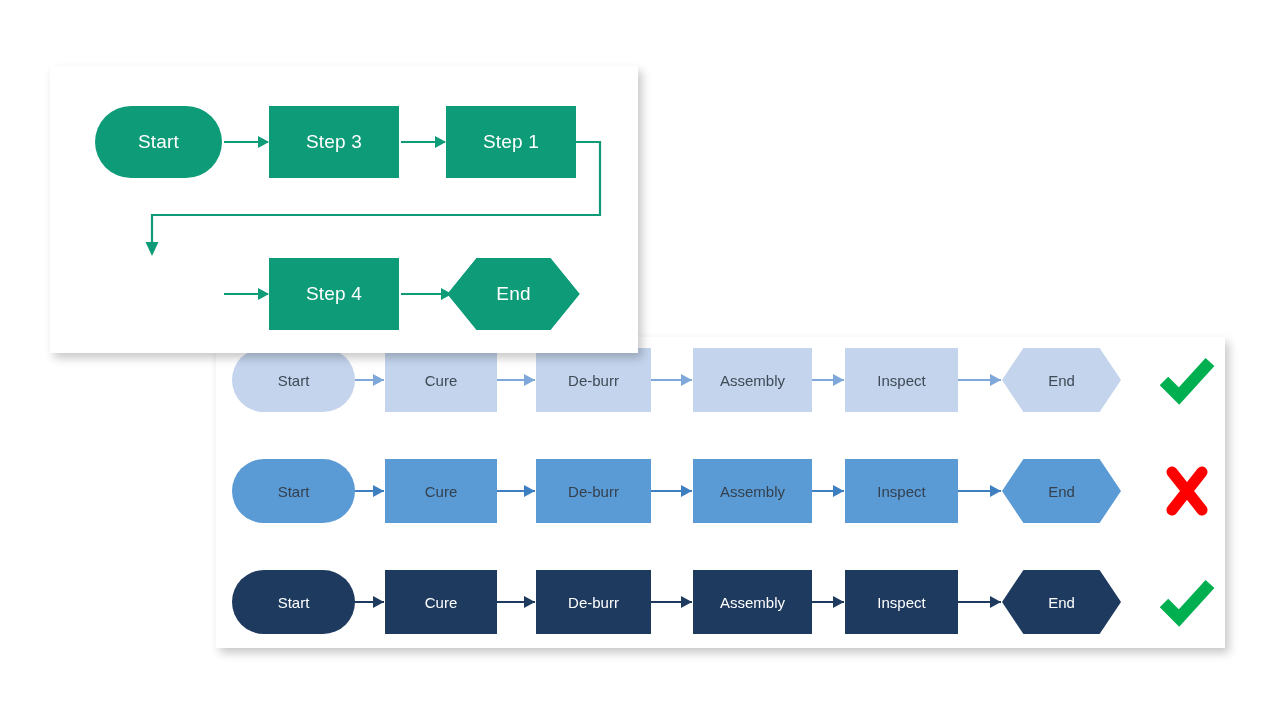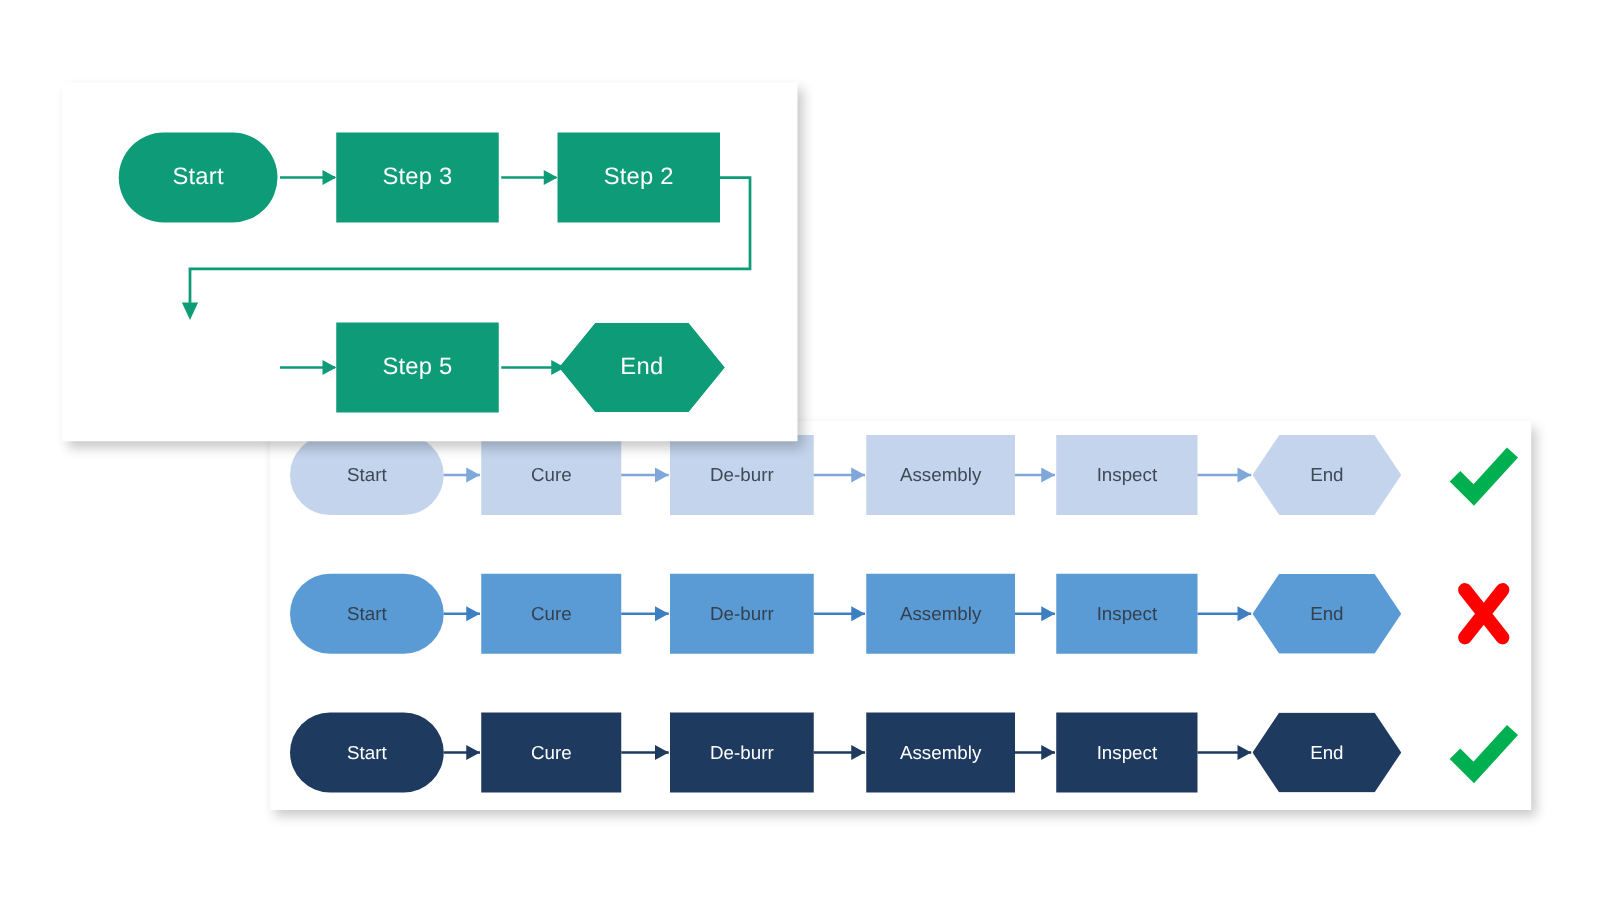--- a/index.html
+++ b/index.html
@@ -248,33 +248,33 @@
 
     <div class="garrow" style="left:174px; top:75px; width:44px;"></div>
 
     <div class="gnode rect" id="g-step1" style="left:219px; top:40px; width:130px; height:72px;">
       <span>Step 3</span>
     </div>
 
     <div class="garrow" style="left:351px; top:75px; width:44px;"></div>
 
     <div class="gnode rect" id="g-step2" style="left:396px; top:40px; width:130px; height:72px;">
-      <span>Step 2</span>
+      <span>Step 1</span>
     </div>
 
     <svg class="gelbow" width="588" height="287" viewBox="0 0 588 287">
       <path d="M 526 76 L 550 76 L 550 149 L 102 149 L 102 178" fill="none" stroke="#0E9B78" stroke-width="2.2"></path>
       <polygon points="102,190 95.5,176 108.5,176" fill="#0E9B78"></polygon>
     </svg>
 
 
     <div class="garrow" style="left:174px; top:227px; width:44px;"></div>
 
     <div class="gnode rect" id="g-step4" style="left:219px; top:192px; width:130px; height:72px;">
-      <span>Step 5</span>
+      <span>Step 4</span>
     </div>
 
     <div class="garrow" style="left:351px; top:227px; width:50px;"></div>
 
     <div class="gnode hex" id="g-end" style="left:397px; top:192px; width:133px; height:72px;">
       <div class="hexfill"></div>
       <span>End</span>
     </div>
 
   </div>

